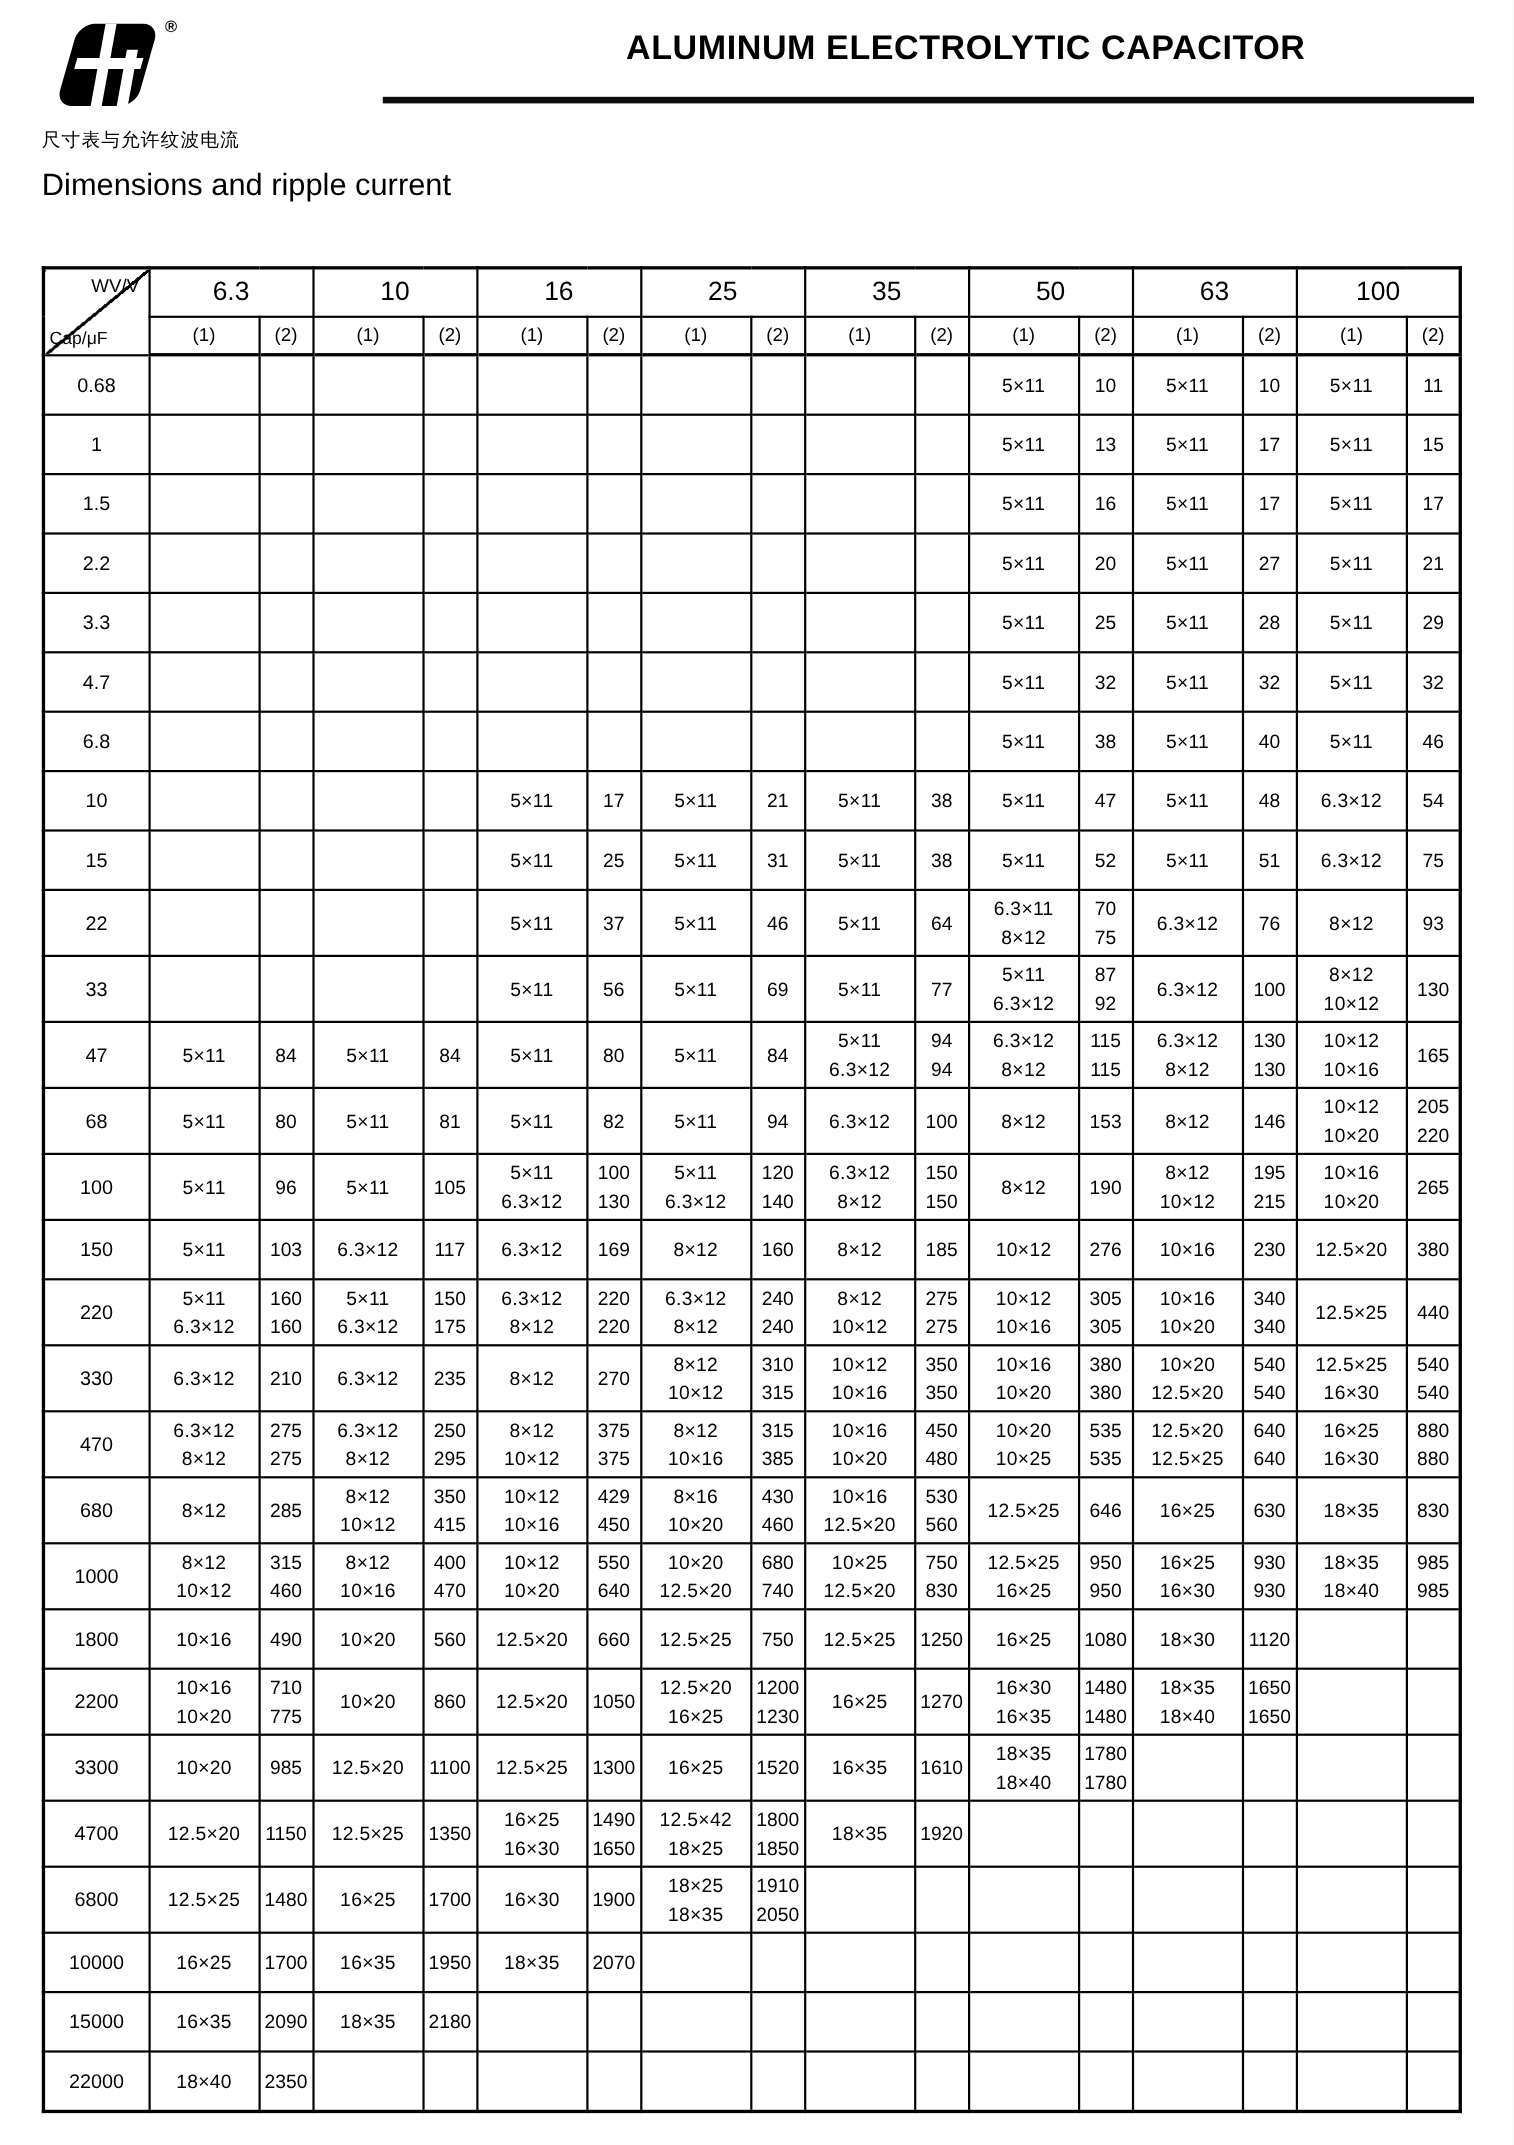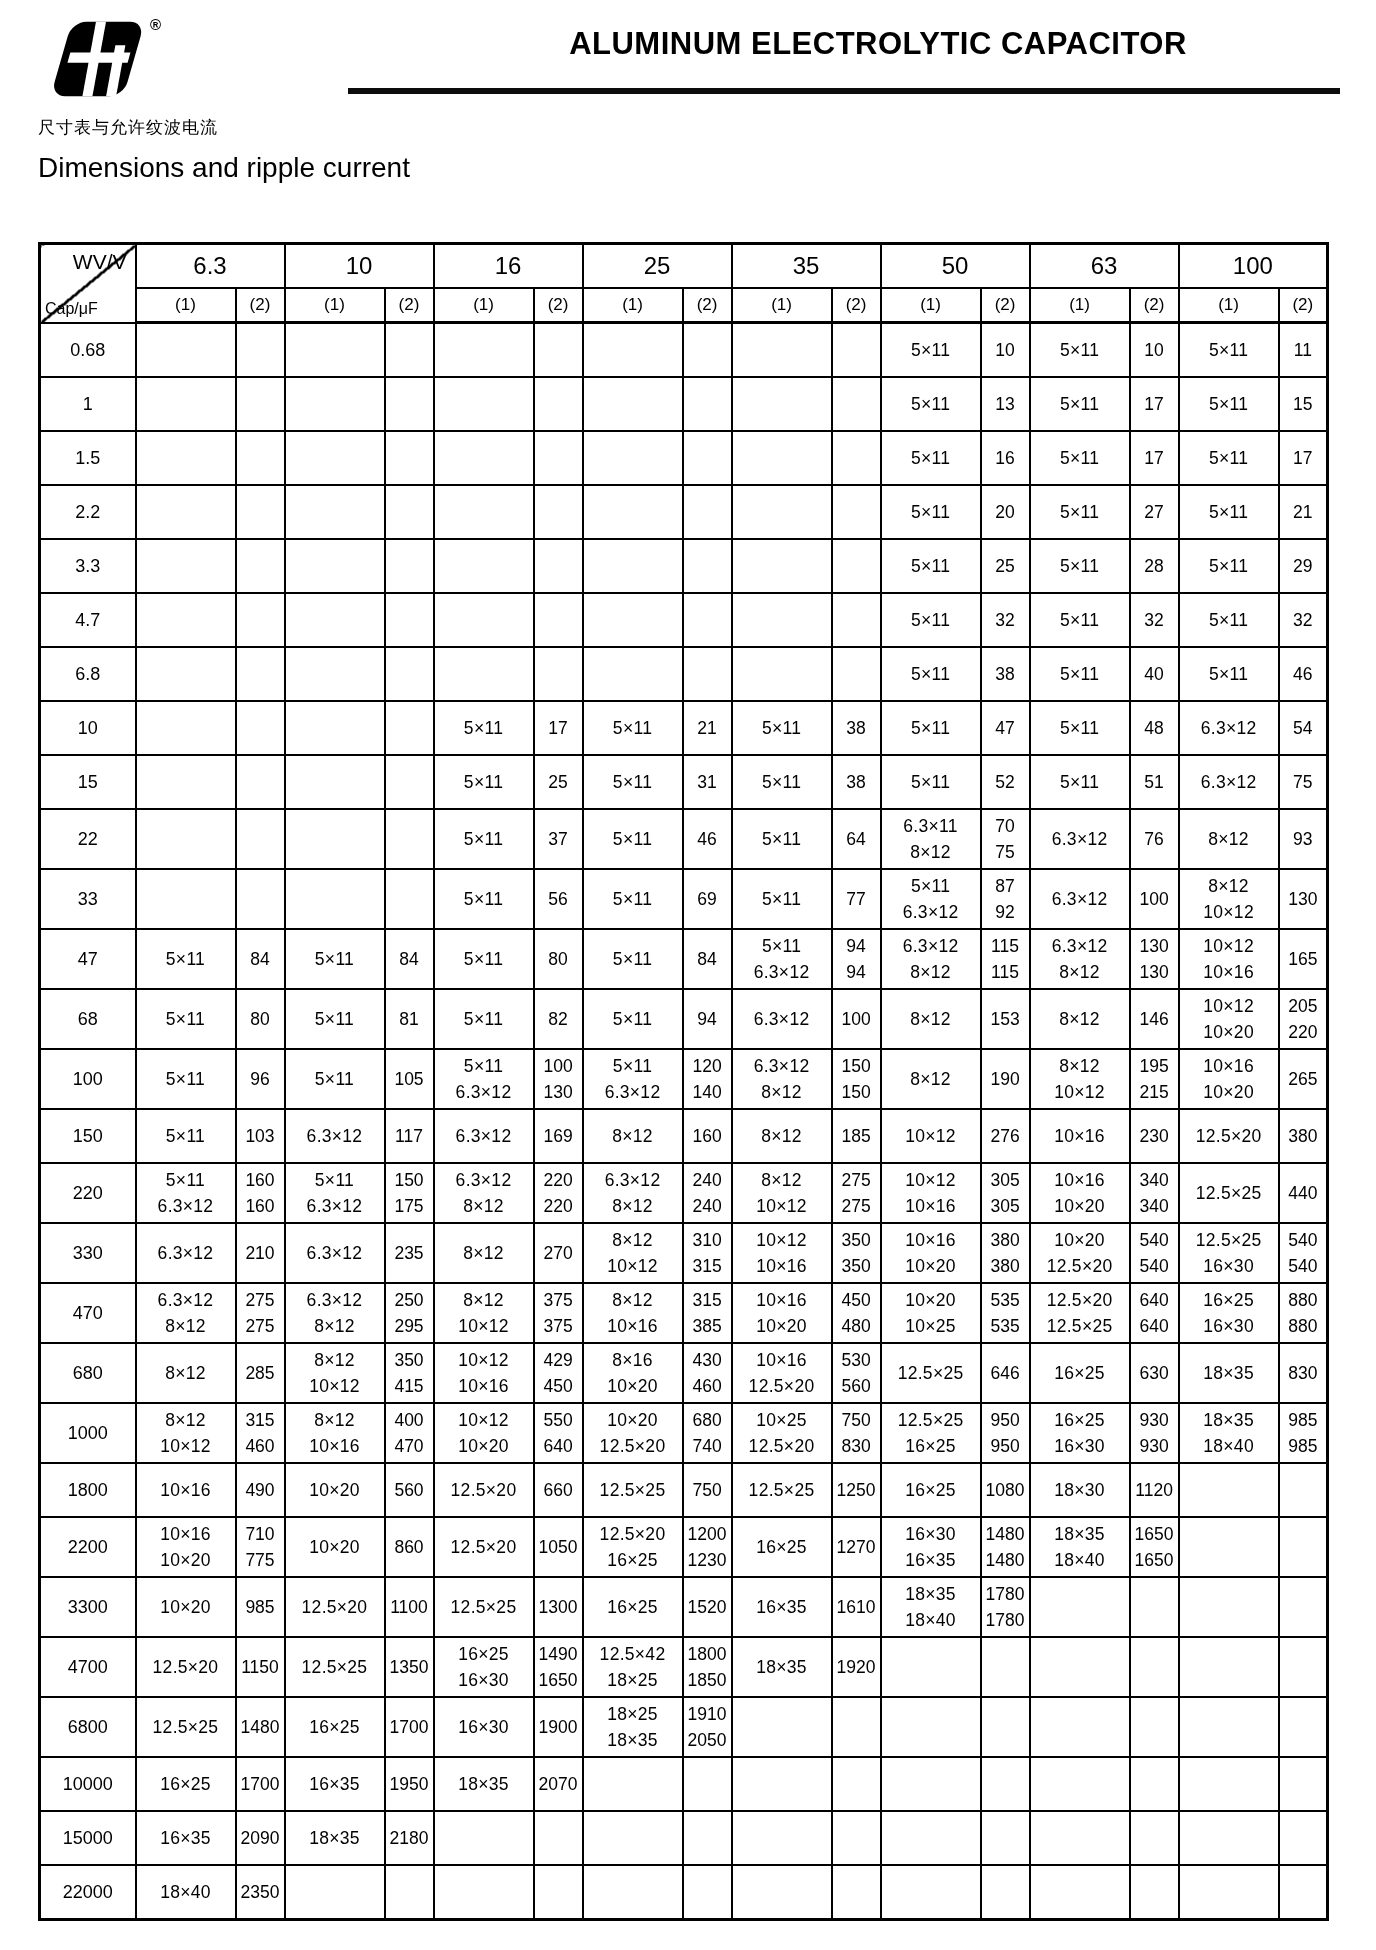--- a/index.html
+++ b/index.html
@@ -42,21 +42,21 @@
   table.dim{border-width:3px;}
   col.col-cap{width:96px;}
   col.col-size{width:100px;}
   col.col-ripple{width:49px;}
   th.vhead{height:40px;font-size:24px;font-weight:normal;text-align:center;}
   tr.subrow th{height:30px;font-size:17px;font-weight:normal;text-align:center;border-bottom:3px solid #000;}
   th.corner{position:relative;padding:0;border-bottom:3px solid #000;
     background:linear-gradient(to bottom right,
       transparent calc(50% - 1.4px),#000 calc(50% - 1.4px),
       #000 calc(50% + 1.4px),transparent calc(50% + 1.4px));}
-  .corner-top{position:absolute;top:5px;right:8px;font-size:21px;font-weight:normal;}
+  .corner-top{position:absolute;top:5px;right:8px;font-size:17px;font-weight:normal;}
   .corner-bottom{position:absolute;bottom:4px;left:4px;font-size:16px;font-weight:normal;}
   tbody td{
     height:46px;text-align:center;vertical-align:middle;
     padding:3px 1px;line-height:26px;white-space:pre-line;
   }
   td.cap{font-size:18px;}
   td.size{letter-spacing:.3px;}
 </style>
 </head>
 <body>

